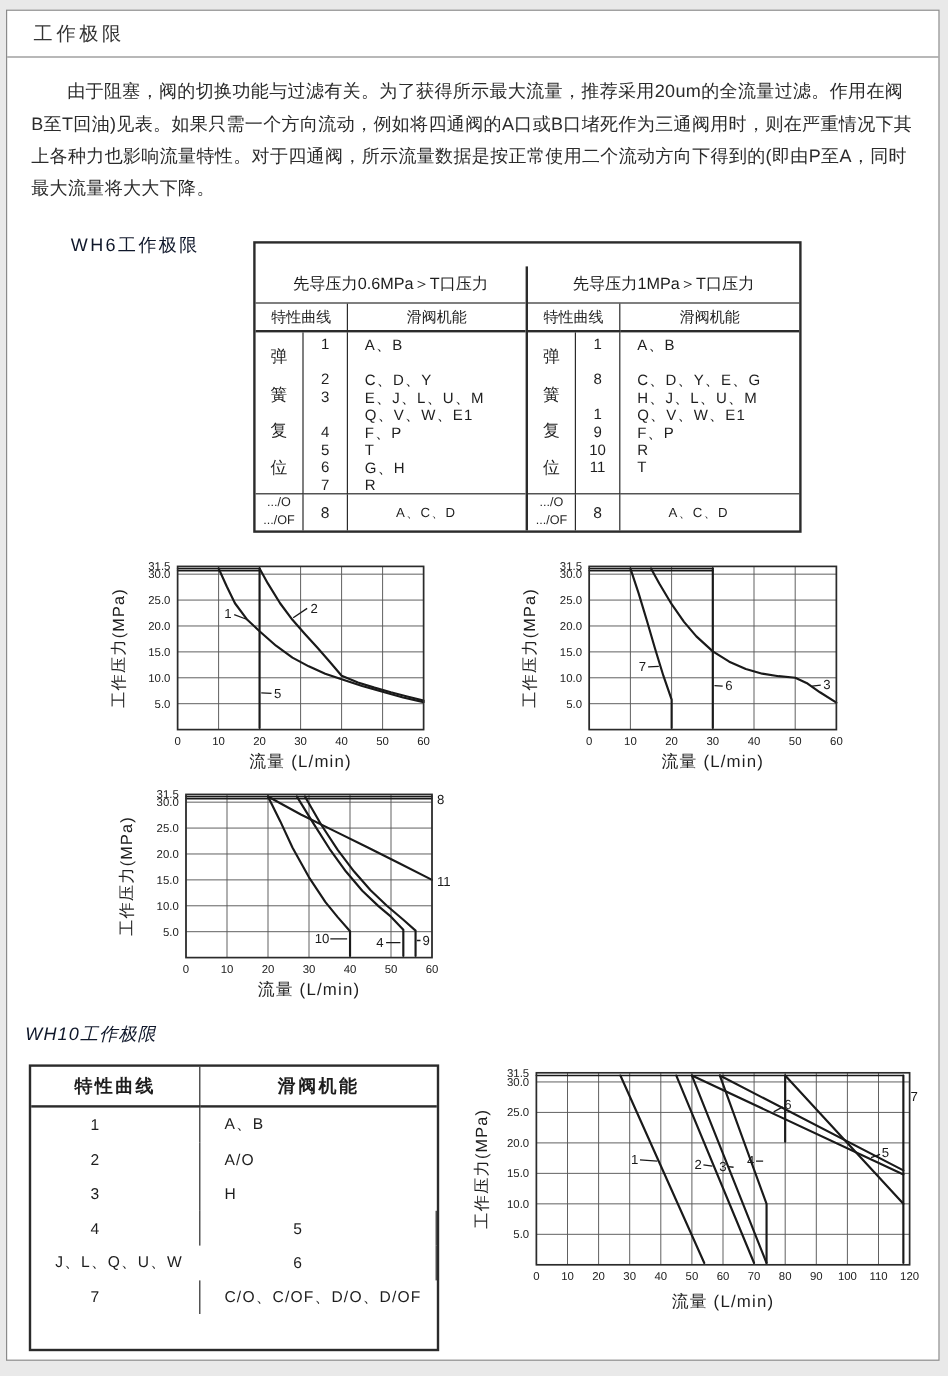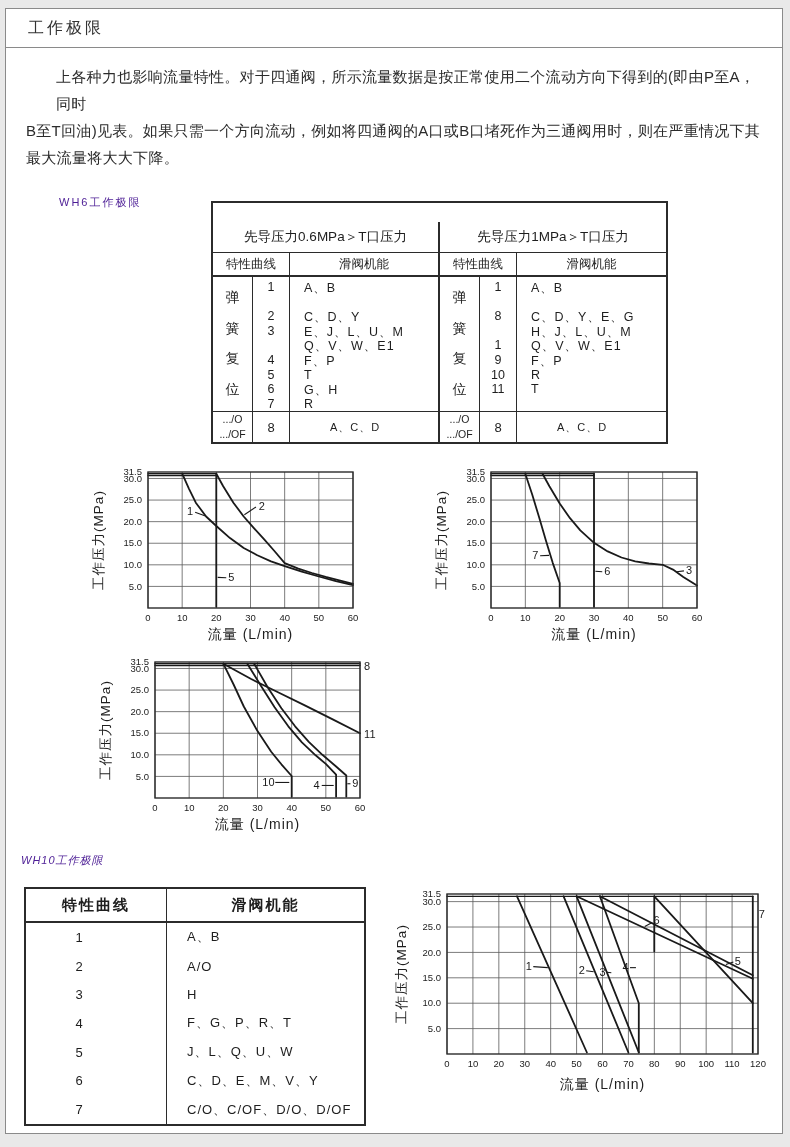--- a/index.html
+++ b/index.html
@@ -6,21 +6,21 @@
   body{font-family:"Liberation Sans","DejaVu Sans",sans-serif;background:#d8d8d8;}
   .stage{position:relative;width:790px;height:1147px;background:#e9e9e9;overflow:hidden;}
   .page{position:absolute;left:5px;top:8px;width:778px;height:1126px;background:#ffffff;
         border:1px solid #8a8a8a;box-sizing:border-box;}
   .title-bar{position:absolute;left:0;top:0;width:100%;height:39px;border-bottom:1px solid #8a8a8a;
         box-sizing:border-box;display:flex;align-items:center;padding-left:22px;}
   .title-bar span{font-size:16px;color:#333;letter-spacing:3px;font-weight:500;}
   .intro{position:absolute;left:20px;top:54px;width:742px;font-size:15px;line-height:27px;
         color:#2b2b2b;letter-spacing:.3px;}
   .intro div:first-child{padding-left:2em;}
-  .sec-heading{position:absolute;font-size:11px;color:#4c1d95;letter-spacing:2px;}
+  .sec-heading{position:absolute;font-size:15px;color:#0f172a;letter-spacing:2px;}
   #wh6-heading{left:53px;top:186px;}
   #wh10-heading{left:15px;top:844px;letter-spacing:1px;font-style:italic;}
   
   .wh6t{position:absolute;left:205px;top:192px;width:457px;height:243px;display:flex;
         border:2px solid #2b2b2b;box-sizing:border-box;color:#1e1e1e;align-items:flex-end;}
   .half{display:grid;grid-template-columns:40px 37px 1fr;grid-template-rows:31px 24px 135px auto;box-sizing:border-box;}
   .half.lf{width:227px;border-right:2px solid #2b2b2b;}
   .half.rt{flex:1;}
   .cell{box-sizing:border-box;display:flex;align-items:center;justify-content:center;}
   .hd1{grid-column:1/4;border-bottom:1px solid #2b2b2b;font-size:13.5px;}
@@ -52,22 +52,23 @@
 <body>
 
 <div class="stage">
   <div class="page">
 
     <div class="title-bar">
       <span>工作极限</span>
     </div>
 
     <div class="intro" id="intro">
+        <div>由于阻塞，阀的切换功能与过滤有关。为了获得所示最大流量，推荐采用20um的全流量过滤。作用在阀</div>
+        <div>B至T回油)见表。如果只需一个方向流动，例如将四通阀的A口或B口堵死作为三通阀用时，则在严重情况下其</div>
         <div>上各种力也影响流量特性。对于四通阀，所示流量数据是按正常使用二个流动方向下得到的(即由P至A，同时</div>
-        <div>B至T回油)见表。如果只需一个方向流动，例如将四通阀的A口或B口堵死作为三通阀用时，则在严重情况下其</div>
         <div>最大流量将大大下降。</div>
       </div>
 
     <div class="sec-heading" id="wh6-heading">WH6工作极限</div>
 
     <div class="wh6t" id="wh6-table">
         <div class="half lf">
           <div class="cell hd1">先导压力0.6MPa＞T口压力</div>
           <div class="cell hd2a">特性曲线</div>
           <div class="cell hd2b">滑阀机能</div>
@@ -285,25 +286,23 @@
     <div class="wh10t" id="wh10-table">
         <div class="c h cl">特性曲线</div>
         <div class="c h">滑阀机能</div>
         <div class="c cl n">1</div>
         <div class="c f">A、B</div>
         <div class="c cl n">2</div>
         <div class="c f">A/O</div>
         <div class="c cl n">3</div>
         <div class="c f">H</div>
         <div class="c cl n">4</div>
-        <div class="c f">F、G、P、R、T</div>
         <div class="c cl n">5</div>
         <div class="c f">J、L、Q、U、W</div>
         <div class="c cl n">6</div>
-        <div class="c f">C、D、E、M、V、Y</div>
         <div class="c cl n">7</div>
         <div class="c f">C/O、C/OF、D/O、D/OF</div>
       </div>
 
     <div class="chart-mount" id="chart-3" style="left: 376px; top: 872px;"><svg width="409" height="218">
           <line x1="65" y1="13" x2="65" y2="173" stroke="#5a5a5a" stroke-width="0.8"></line>
           <line x1="90.91666666666667" y1="13" x2="90.91666666666667" y2="173" stroke="#5a5a5a" stroke-width="0.8"></line>
           <line x1="116.83333333333334" y1="13" x2="116.83333333333334" y2="173" stroke="#5a5a5a" stroke-width="0.8"></line>
           <line x1="142.75" y1="13" x2="142.75" y2="173" stroke="#5a5a5a" stroke-width="0.8"></line>
           <line x1="168.66666666666669" y1="13" x2="168.66666666666669" y2="173" stroke="#5a5a5a" stroke-width="0.8"></line>

